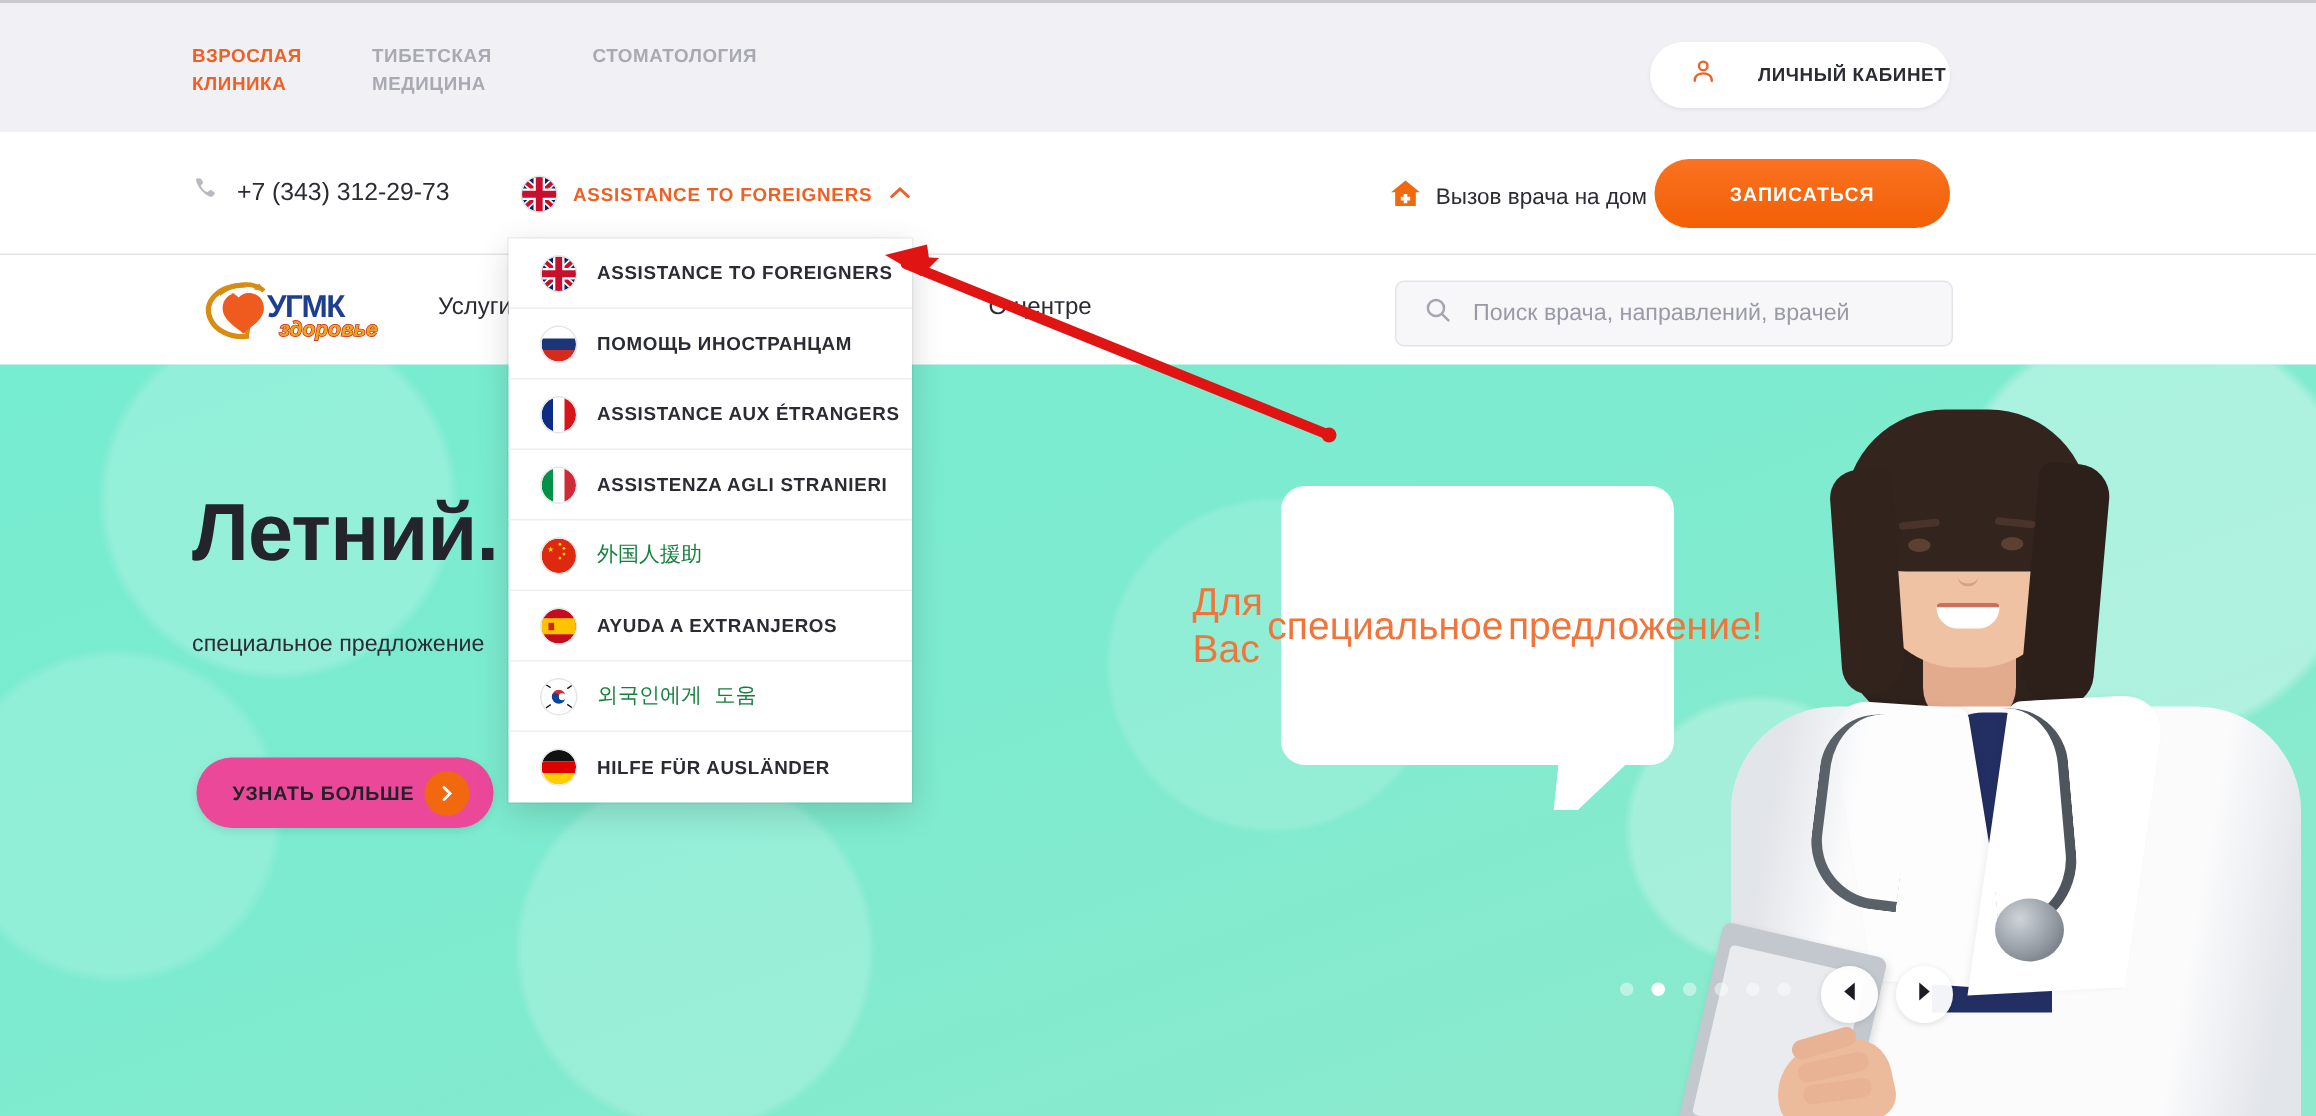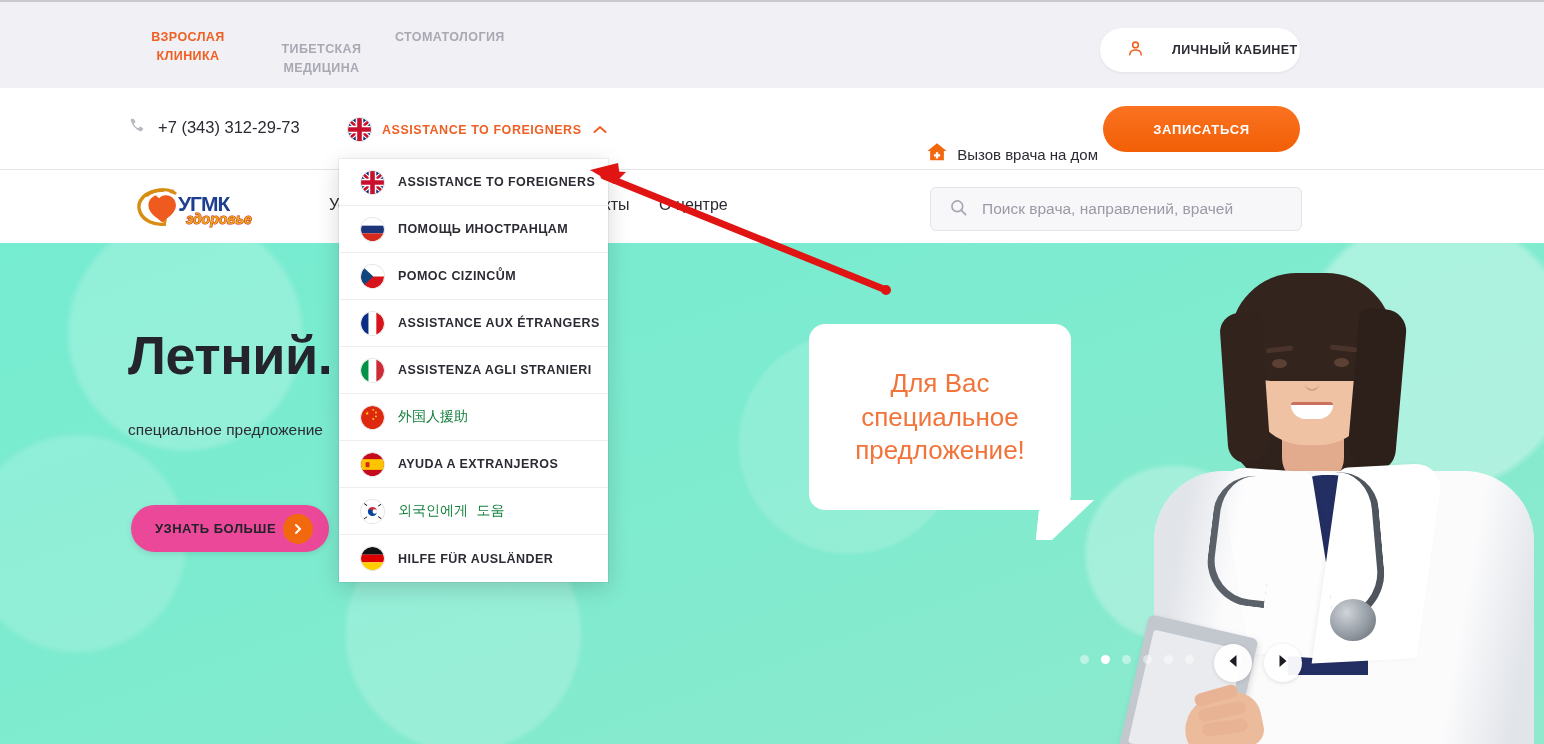--- a/index.html
+++ b/index.html
@@ -1,39 +1,39 @@
 <!DOCTYPE html>
 <html><head>
 <meta charset="utf-8">
 <style>
   * { box-sizing: border-box; margin: 0; padding: 0; }
   html, body {
     width: 1544px; height: 744px;
     font-family: "Liberation Sans", sans-serif;
     overflow: hidden; background: #fff;
   }
-  .page { position: relative; width: 1419px; height: 744px; text-align: center; }
+  .page { position: relative; width: 1419px; height: 744px; }
 
   
   .topbar {
     position: absolute; left: 0; top: 0; width: 1544px; height: 88px;
     background: #f1f0f4; border-top: 2px solid #c9c9d0;
   }
   .clinic-tabs {
     position: absolute; left: 128px; top: 26px;
     display: flex; align-items: flex-start; gap: 0;
   }
   .clinic-tab {
     font-size: 12.5px; font-weight: bold; letter-spacing: .4px;
     line-height: 1.55; color: #a9a9b4; cursor: pointer;
     text-transform: uppercase; white-space: pre-line;
   }
   .clinic-tab.w1 { width: 120px; }
   .clinic-tab.w2 { width: 128px; }
-  .clinic-tab.w3 { width: 147px; margin-top: 12px; }
+  .clinic-tab.w3 { width: 147px; }
   .clinic-tab.active { color: #ef6024; }
 
   .account-btn {
     position: absolute; right: 244px; top: 26px;
     width: 200px; height: 44px; background: #fff; border-radius: 22px;
     display: flex; align-items: center; gap: 27px; padding-left: 26px;
     cursor: pointer; box-shadow: 0 1px 3px rgba(0,0,0,.07);
   }
   .account-btn .lbl {
     font-size: 12.5px; font-weight: bold; letter-spacing: .4px; color: #2b2b33;
@@ -51,21 +51,21 @@
   .phone .num { font-size: 16.5px; color: #2b2b33; }
   .lang-toggle {
     position: absolute; left: 348px; top: 30px;
     display: flex; align-items: center; gap: 11px; cursor: pointer;
   }
   .lang-toggle .lbl {
     font-size: 12.5px; font-weight: bold; letter-spacing: .55px; color: #ef6024;
   }
   .homecall {
     position: absolute; right: 446px; top: 30px;
-    display: flex; align-items: center; gap: 9px; cursor: pointer; margin-top: 23px;
+    display: flex; align-items: center; gap: 9px; cursor: pointer;
   }
   .homecall .lbl { font-size: 15px; color: #2b2b33; }
   .signup-btn {
     position: absolute; right: 244px; top: 18px;
     width: 197px; height: 46px; border-radius: 23px;
     background: linear-gradient(180deg,#fa7221 0%,#f25f06 100%);
     display: flex; align-items: center; justify-content: center; cursor: pointer;
   }
   .signup-btn .lbl {
     font-size: 13px; font-weight: bold; color: #fff; letter-spacing: .7px;
@@ -130,23 +130,23 @@
     letter-spacing: .5px; margin-left: 24px;
   }
   .hero-cta .arrow-circle {
     position: absolute; right: 16px; width: 30px; height: 30px;
     border-radius: 50%; background: #f2680f;
     display: flex; align-items: center; justify-content: center;
   }
 
   
   .bubble {
-    position: absolute; left: 809px; top: 324px; z-index: 3;
+    position: absolute; left: 854px; top: 324px; z-index: 3;
     width: 262px; height: 186px; background: #fff; border-radius: 16px;
-    display: flex; flex-direction: column; align-items: center;
+    display: flex; flex-direction: row; align-items: center;
     justify-content: center; gap: 3px;
   }
   .bubble .ln {
     font-size: 26px; color: #f1743a; font-weight: normal; line-height: 1.18;
   }
   .bubble-tail {
     position: absolute; left: 1038px; top: 500px; z-index: 3;
     width: 0; height: 0;
     border-left: 16px solid #fff;
     border-right: 38px solid transparent;
@@ -457,37 +457,20 @@
           <g clip-path="url(#c-ru)">
             <rect width="60" height="20" fill="#fff"></rect>
             <rect y="20" width="60" height="20" fill="#1c3578"></rect>
             <rect y="40" width="60" height="20" fill="#d52b1e"></rect>
           </g>
         </svg>
       </span>
       <span class="lbl">ПОМОЩЬ ИНОСТРАНЦАМ</span>
     </div>
 
-    <div class="lang-item">
-      <span class="flag">
-        <svg width="23" height="23" viewBox="0 0 60 60">
-          <defs>
-              <clipPath id="c-cz">
-                <circle cx="30" cy="30" r="30"></circle>
-              </clipPath>
-            </defs>
-          <g clip-path="url(#c-cz)">
-            <rect width="60" height="30" fill="#fff"></rect>
-            <rect y="30" width="60" height="30" fill="#d7141a"></rect>
-            <path d="M0 0 L32 30 L0 60 Z" fill="#11457e"></path>
-          </g>
-        </svg>
-      </span>
-      <span class="lbl">POMOC CIZINCŮM</span>
-    </div>
 
     <div class="lang-item">
       <span class="flag">
         <svg width="23" height="23" viewBox="0 0 60 60">
           <defs>
               <clipPath id="c-fr">
                 <circle cx="30" cy="30" r="30"></circle>
               </clipPath>
             </defs>
           <g clip-path="url(#c-fr)">

